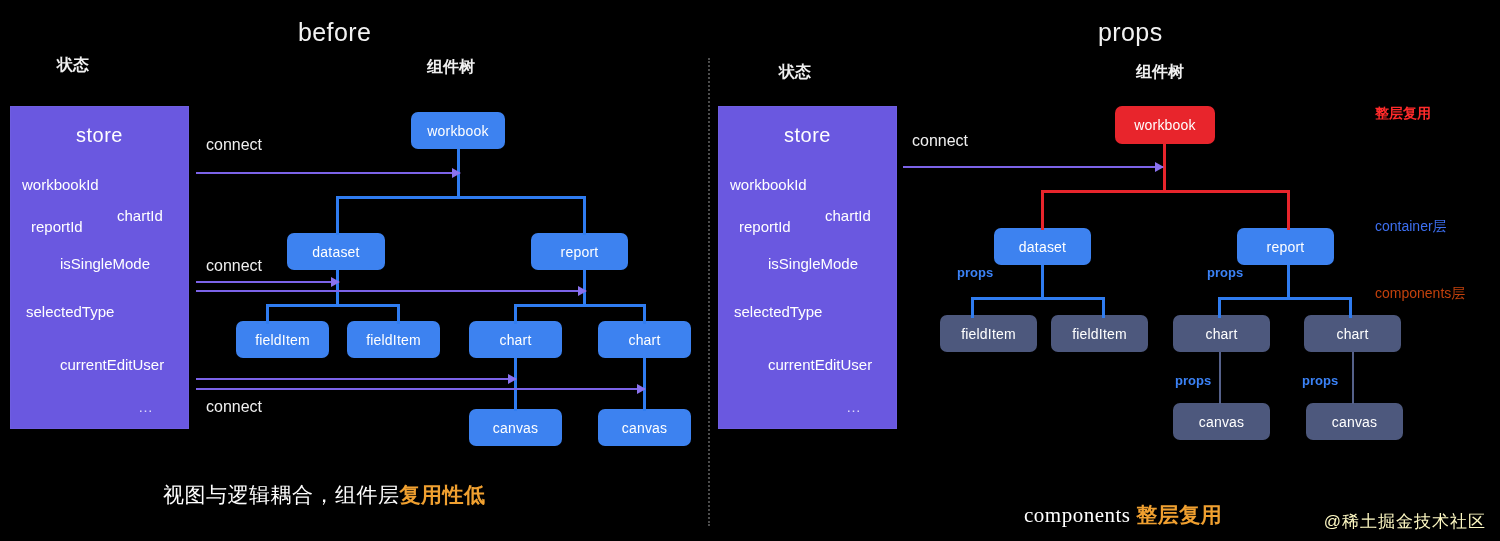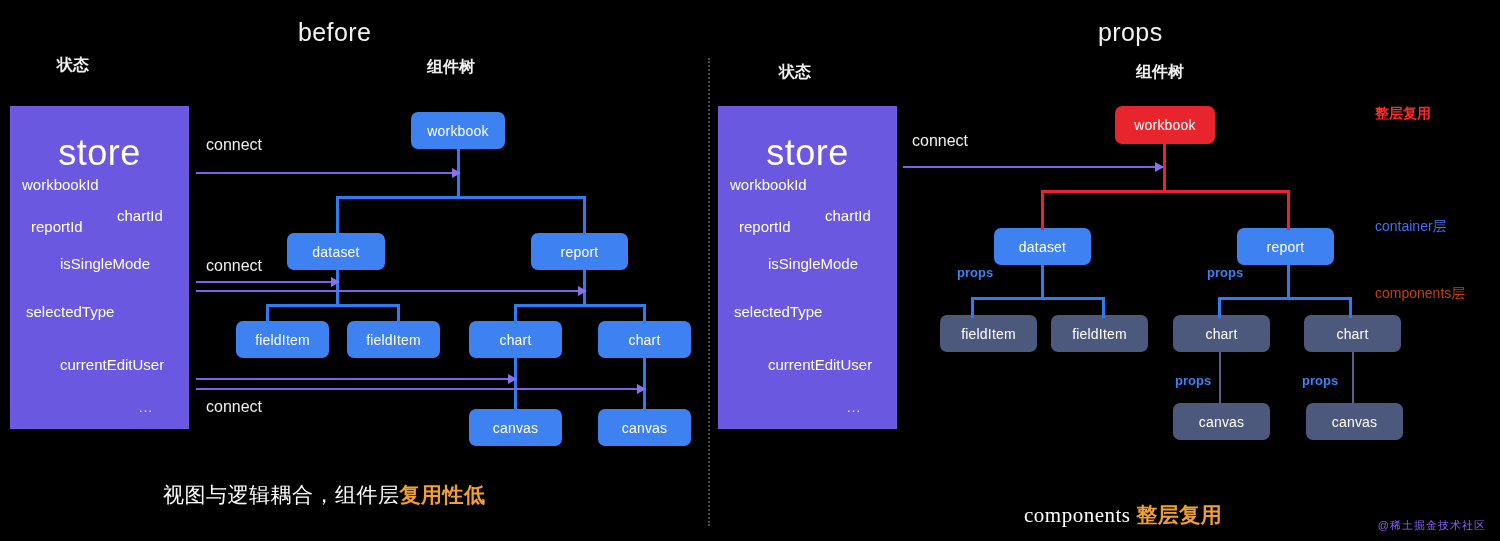--- a/index.html
+++ b/index.html
@@ -25,22 +25,22 @@
     position:absolute;left:708px;top:58px;width:0;height:468px;
     border-left:2px dotted #5a5a5a;opacity:.85;
   }
 
   
   .store-box{
     position:absolute;background:#6a58e0;
     box-shadow:0 0 0 1px rgba(255,255,255,.04) inset;
   }
   .store-title{
-    position:absolute;left:0;right:0;top:26px;text-align:center;
-    font-size:36px;color:#fff;font-weight:400;letter-spacing:.5px;
+    position:absolute;left:0;right:0;top:18px;text-align:center;
+    font-size:20px;color:#fff;font-weight:400;letter-spacing:.5px;
   }
   .store-item{
     position:absolute;font-size:15px;color:#fff;white-space:nowrap;font-weight:400;
   }
   .store-dots{
     position:absolute;font-size:15px;color:#ded9fb;letter-spacing:2px;
   }
 
   
   .node{
@@ -79,21 +79,21 @@
   .layer-page{color:#ff2b2b;font-weight:bold;}
   .layer-container{color:#3d6ff0;text-align:center;}
   .layer-components{color:#c2410c;}
 
   
   .caption{position:absolute;font-size:21px;white-space:nowrap;color:#fff;letter-spacing:.5px;}
   .caption .hl{color:#f0a030;font-weight:bold;}
 
   
   .watermark{
-    position:absolute;right:14px;bottom:8px;font-size:11px;color:#8b5cf6;
+    position:absolute;right:14px;bottom:8px;font-size:17px;color:#fef9c3;
     white-space:nowrap;letter-spacing:1px;
   }
 </style>
 </head>
 <body>
 
 <div class="stage">
 
   <div class="divider"></div>
 

